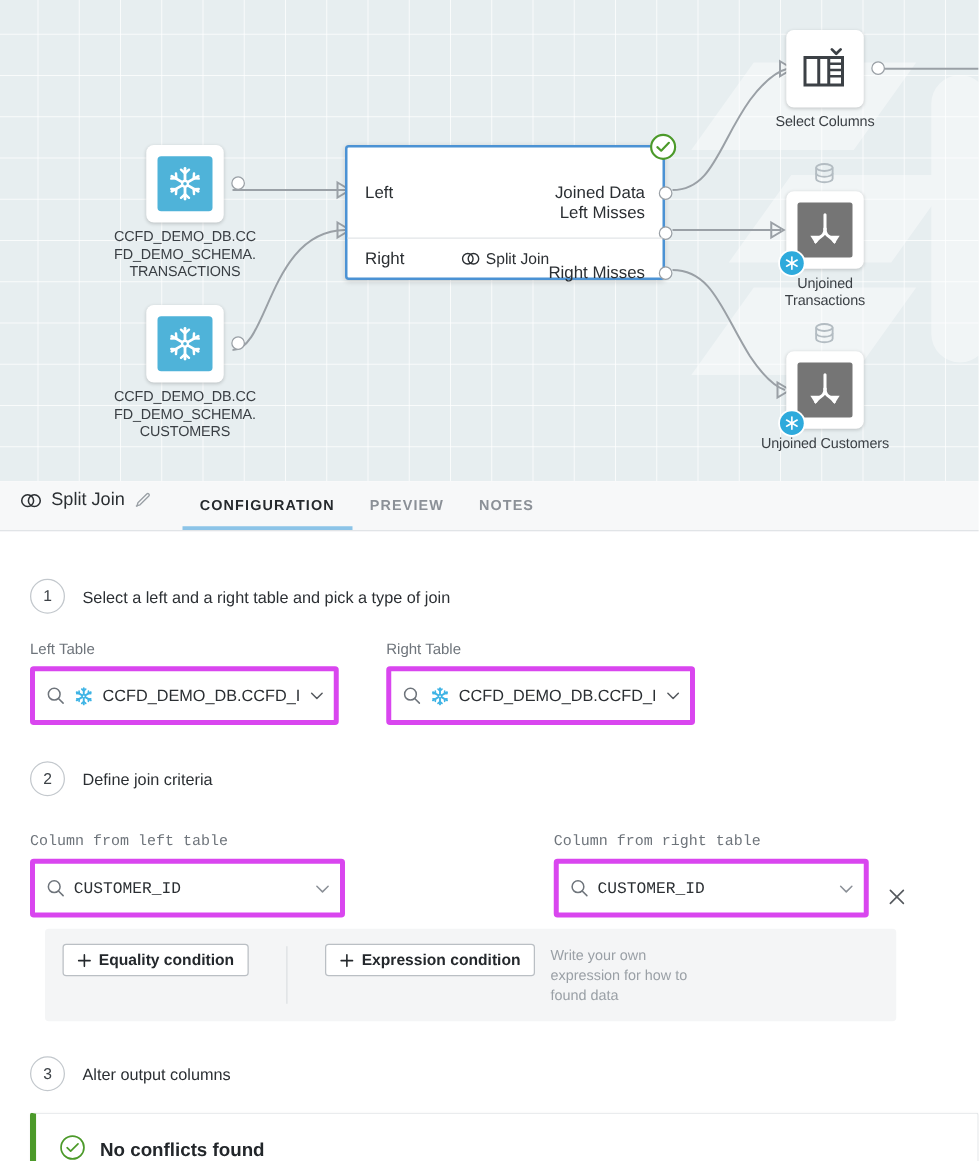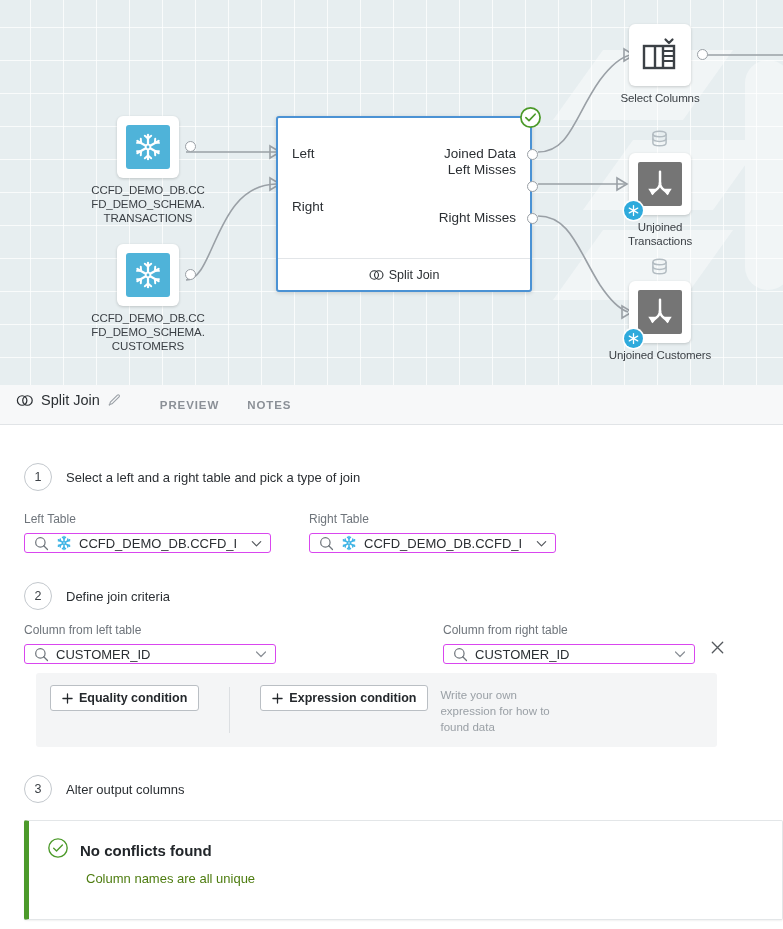--- a/index.html
+++ b/index.html
@@ -83,21 +83,21 @@
     border-radius: 50%;
     background: #2eaadc;
     display: flex; align-items: center; justify-content: center;
     box-shadow: 0 0 0 1.5px #ffffff;
   }
 
   
   .splitjoin {
     position: absolute;
     left: 276px; top: 116px;
-    width: 256px; height: 176px;
+    width: 256px; height: 108px;
     background: #ffffff;
     border: 2px solid #4b92d4;
     border-radius: 3px;
     box-shadow: 0 1px 4px rgba(0,0,0,0.15);
   }
   .sj-row {
     position: absolute;
     font-size: 13.5px;
     color: #2b2f33;
     white-space: nowrap;
@@ -167,22 +167,22 @@
     font-size: 12.5px; color: #3c4146;
     flex: none;
   }
   .step-text { font-size: 13px; color: #2b2f33; }
 
   .field-label {
     font-size: 12px; color: #6e747b;
     margin-bottom: 7px;
   }
   .select {
-    height: 20px;
-    border: 1px solid #d946ef;
+    height: 47px;
+    border: 4px solid #d946ef;
     border-radius: 3px;
     background: #ffffff;
     display: flex; align-items: center;
     padding: 0 7px 0 9px;
     gap: 7px;
     cursor: pointer;
     overflow: hidden;
   }
   .select .val {
     font-size: 13px; color: #2b2f33;
@@ -434,20 +434,21 @@
         <svg width="18" height="13" viewBox="0 0 22 14">
           <circle cx="7.5" cy="7" r="5.8" fill="none" stroke="#2b2f33" stroke-width="1.5"></circle>
           <circle cx="14" cy="7" r="5.8" fill="none" stroke="#2b2f33" stroke-width="1.5"></circle>
         </svg>
         <span class="title-text">Split Join</span>
         <svg class="pencil" width="15" height="15" viewBox="0 0 18 18">
           <path d="M3 14.5 L4 11 L12.5 2.6 C13.1 2 13.9 2 14.5 2.6 C15.1 3.2 15.1 4 14.5 4.6 L6 13 L2.6 14.1 Z" fill="none" stroke="#9aa0a6" stroke-width="1.3" stroke-linejoin="round"></path>
         </svg>
       </div>
       <div class="tabs">
+        <div class="tab active">CONFIGURATION</div>
         <div class="tab">PREVIEW</div>
         <div class="tab">NOTES</div>
       </div>
     </div>
 
     <div class="panel-body">
 
       <div class="step" style="margin-top:38px;">
         <div class="step-num">1</div>
         <div class="step-text">Select a left and a right table and pick a type of join</div>
@@ -508,21 +509,21 @@
             </svg>
           </div>
         </div>
       </div>
 
       <div class="step" style="margin-top:29px;">
         <div class="step-num">2</div>
         <div class="step-text">Define join criteria</div>
       </div>
 
-      <div style="display:flex; padding-left:24px; margin-top:13px; align-items:flex-end;">
+      <div style="display:flex; padding-left:24px; margin-top:29px; align-items:flex-end;font-family:Liberation Mono, monospace;">
         <div style="width:252px;">
           <div class="field-label">Column from left table</div>
           <div class="select">
             <svg width="15" height="15" viewBox="0 0 16 16" class="chev">
               <circle cx="6.8" cy="6.8" r="5" fill="none" stroke="#6e747b" stroke-width="1.3"></circle>
               <line x1="10.4" y1="10.4" x2="14.4" y2="14.4" stroke="#6e747b" stroke-width="1.3" stroke-linecap="round"></line>
             </svg>
             <span class="val">CUSTOMER_ID</span>
             <svg width="14" height="14" viewBox="0 0 14 14" class="chev">
               <path d="M2.5 5 L7 9.5 L11.5 5" fill="none" stroke="#8b9097" stroke-width="1.2" stroke-linecap="round" stroke-linejoin="round"></path>

